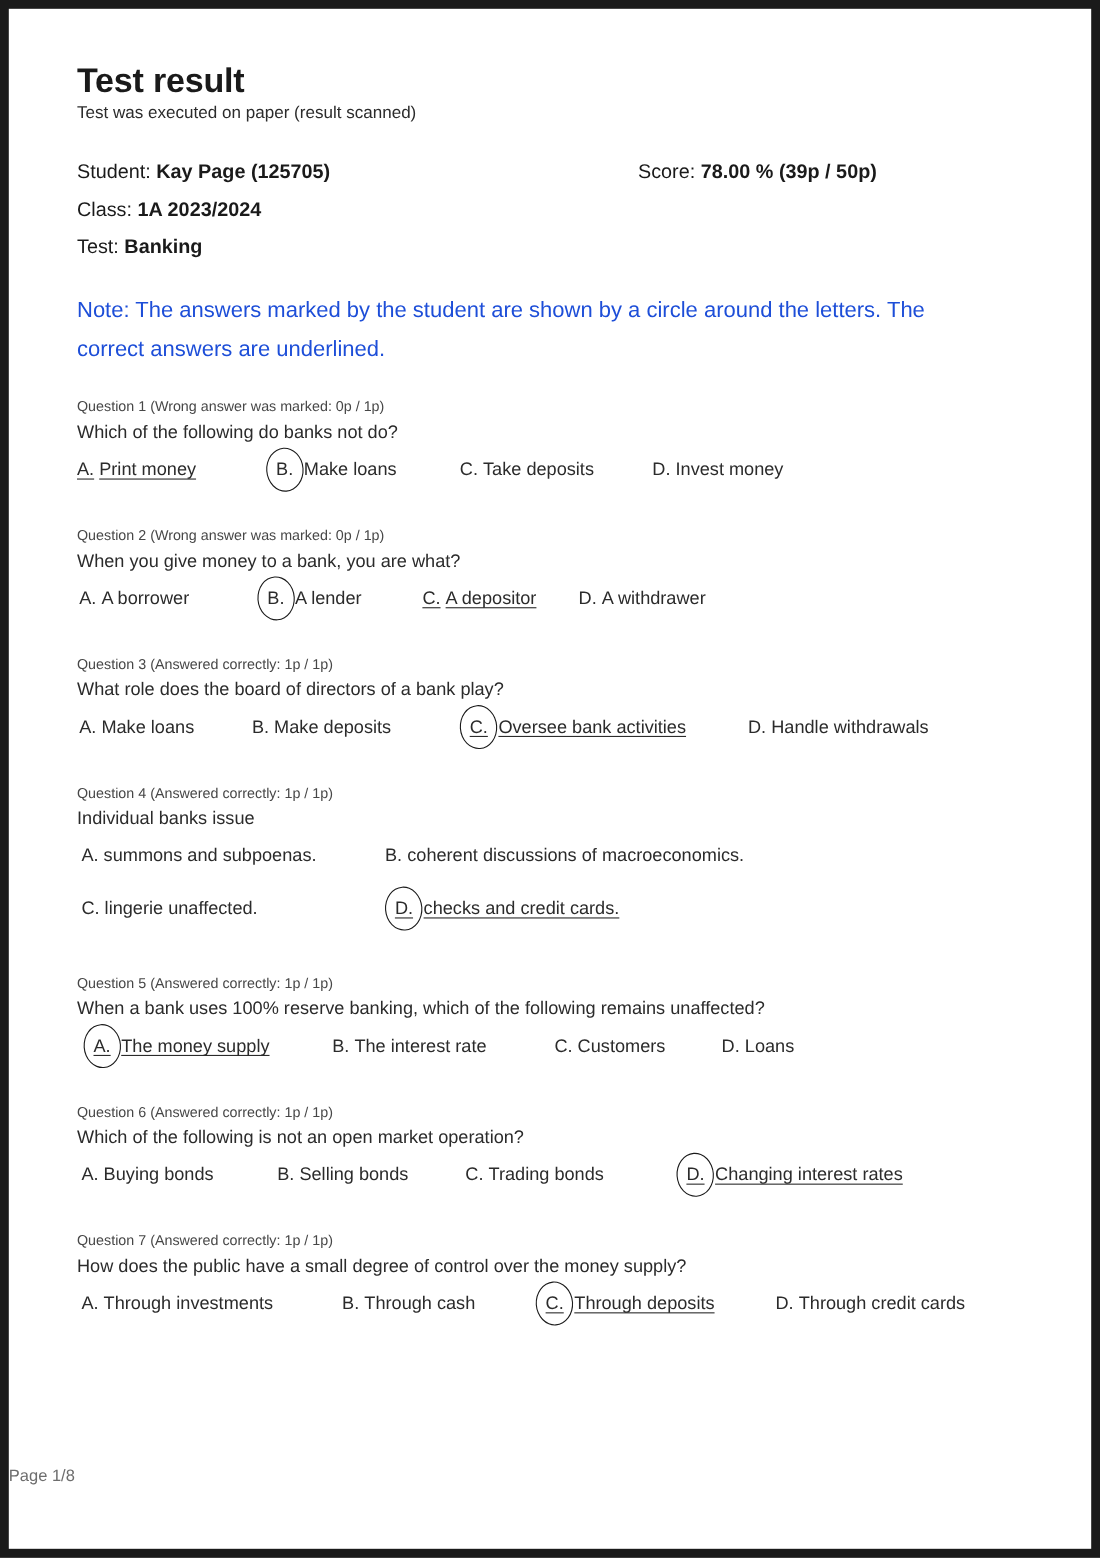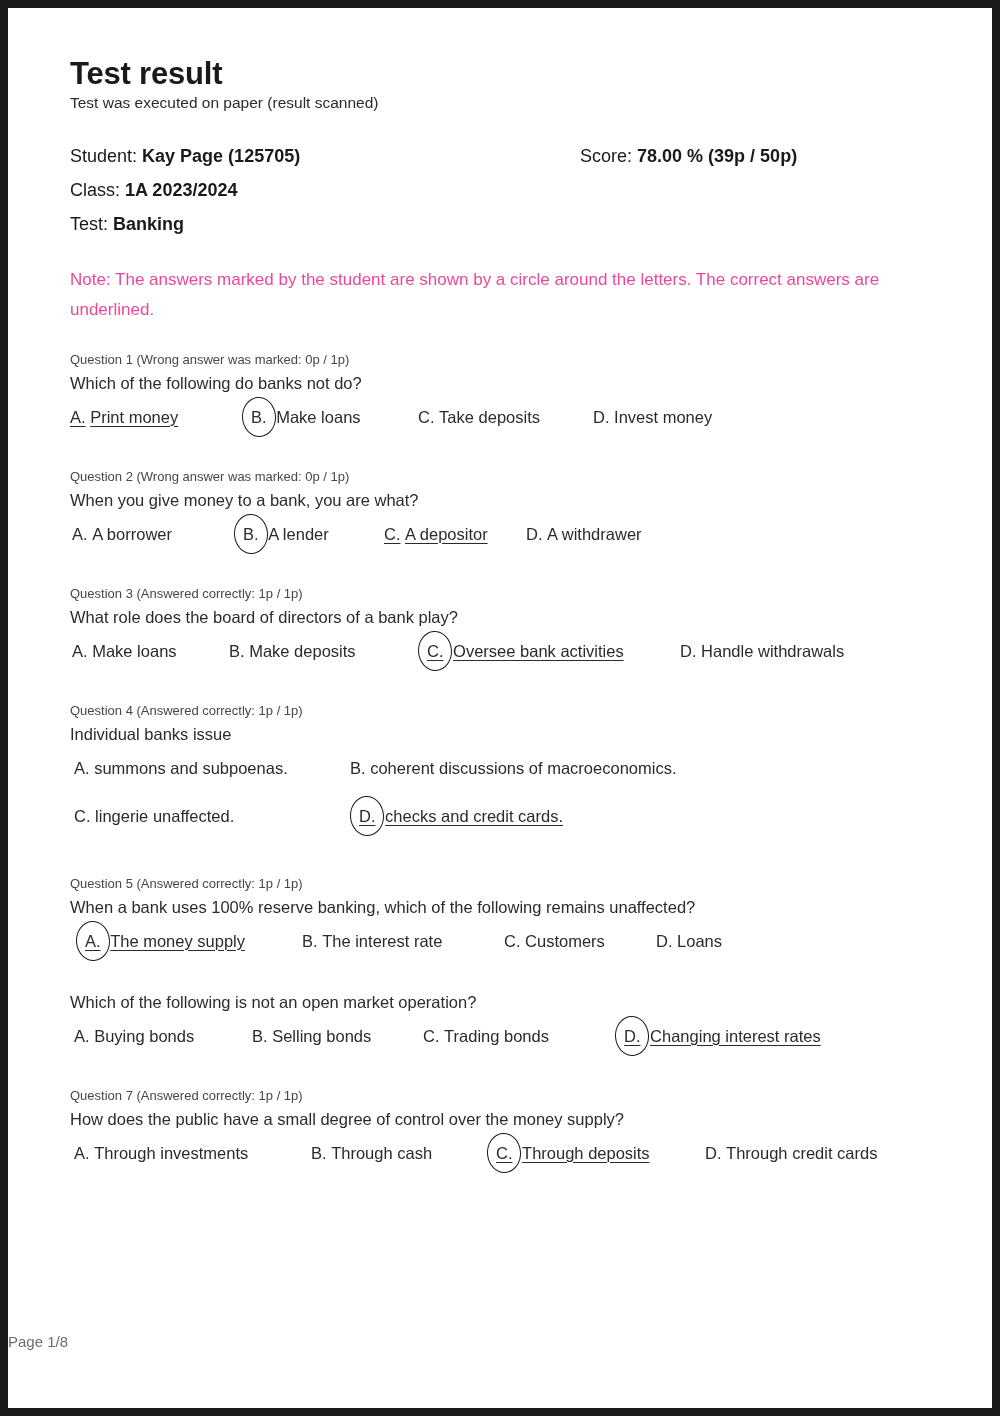--- a/index.html
+++ b/index.html
@@ -56,23 +56,23 @@
   .meta-row .val { font-weight: bold; }
   .score-cell {
     position: absolute;
     left: 510px;
     top: 0;
     white-space: nowrap;
   }
 
   .note {
     margin: 28px 0 0 10px;
-    font-size: 17px;
+    font-size: 20px;
     line-height: 1.78;
-    color: #ec4899;
+    color: #1d4ed8;
     max-width: 830px;
   }
 
   
   .question { margin: 26px 0 0 10px; }
   .q-header {
     font-size: 13px;
     font-weight: normal;
     color: #474747;
     margin-bottom: 7px;
@@ -213,20 +213,21 @@
           <div class="q-header">Question 5 (Answered correctly: 1p / 1p)</div>
           <div class="q-text">When a bank uses 100% reserve banking, which of the following remains unaffected?</div>
           <div class="options">
             <div class="opt circled underlined" style="left: 10px;"><span class="letter"><span class="ul-letter">A.</span></span> <span class="body">The money supply</span></div>
             <div class="opt" style="left: 232px;"><span class="letter"><span class="ul-letter">B.</span></span> <span class="body">The interest rate</span></div>
             <div class="opt" style="left: 434px;"><span class="letter"><span class="ul-letter">C.</span></span> <span class="body">Customers</span></div>
             <div class="opt" style="left: 586px;"><span class="letter"><span class="ul-letter">D.</span></span> <span class="body">Loans</span></div>
           </div>
         </div>
         <div class="question">
+          <div class="q-header">Question 6 (Answered correctly: 1p / 1p)</div>
           <div class="q-text">Which of the following is not an open market operation?</div>
           <div class="options">
             <div class="opt" style="left: 4px;"><span class="letter"><span class="ul-letter">A.</span></span> <span class="body">Buying bonds</span></div>
             <div class="opt" style="left: 182px;"><span class="letter"><span class="ul-letter">B.</span></span> <span class="body">Selling bonds</span></div>
             <div class="opt" style="left: 353px;"><span class="letter"><span class="ul-letter">C.</span></span> <span class="body">Trading bonds</span></div>
             <div class="opt circled underlined" style="left: 549px;"><span class="letter"><span class="ul-letter">D.</span></span> <span class="body">Changing interest rates</span></div>
           </div>
         </div>
         <div class="question">
           <div class="q-header">Question 7 (Answered correctly: 1p / 1p)</div>

